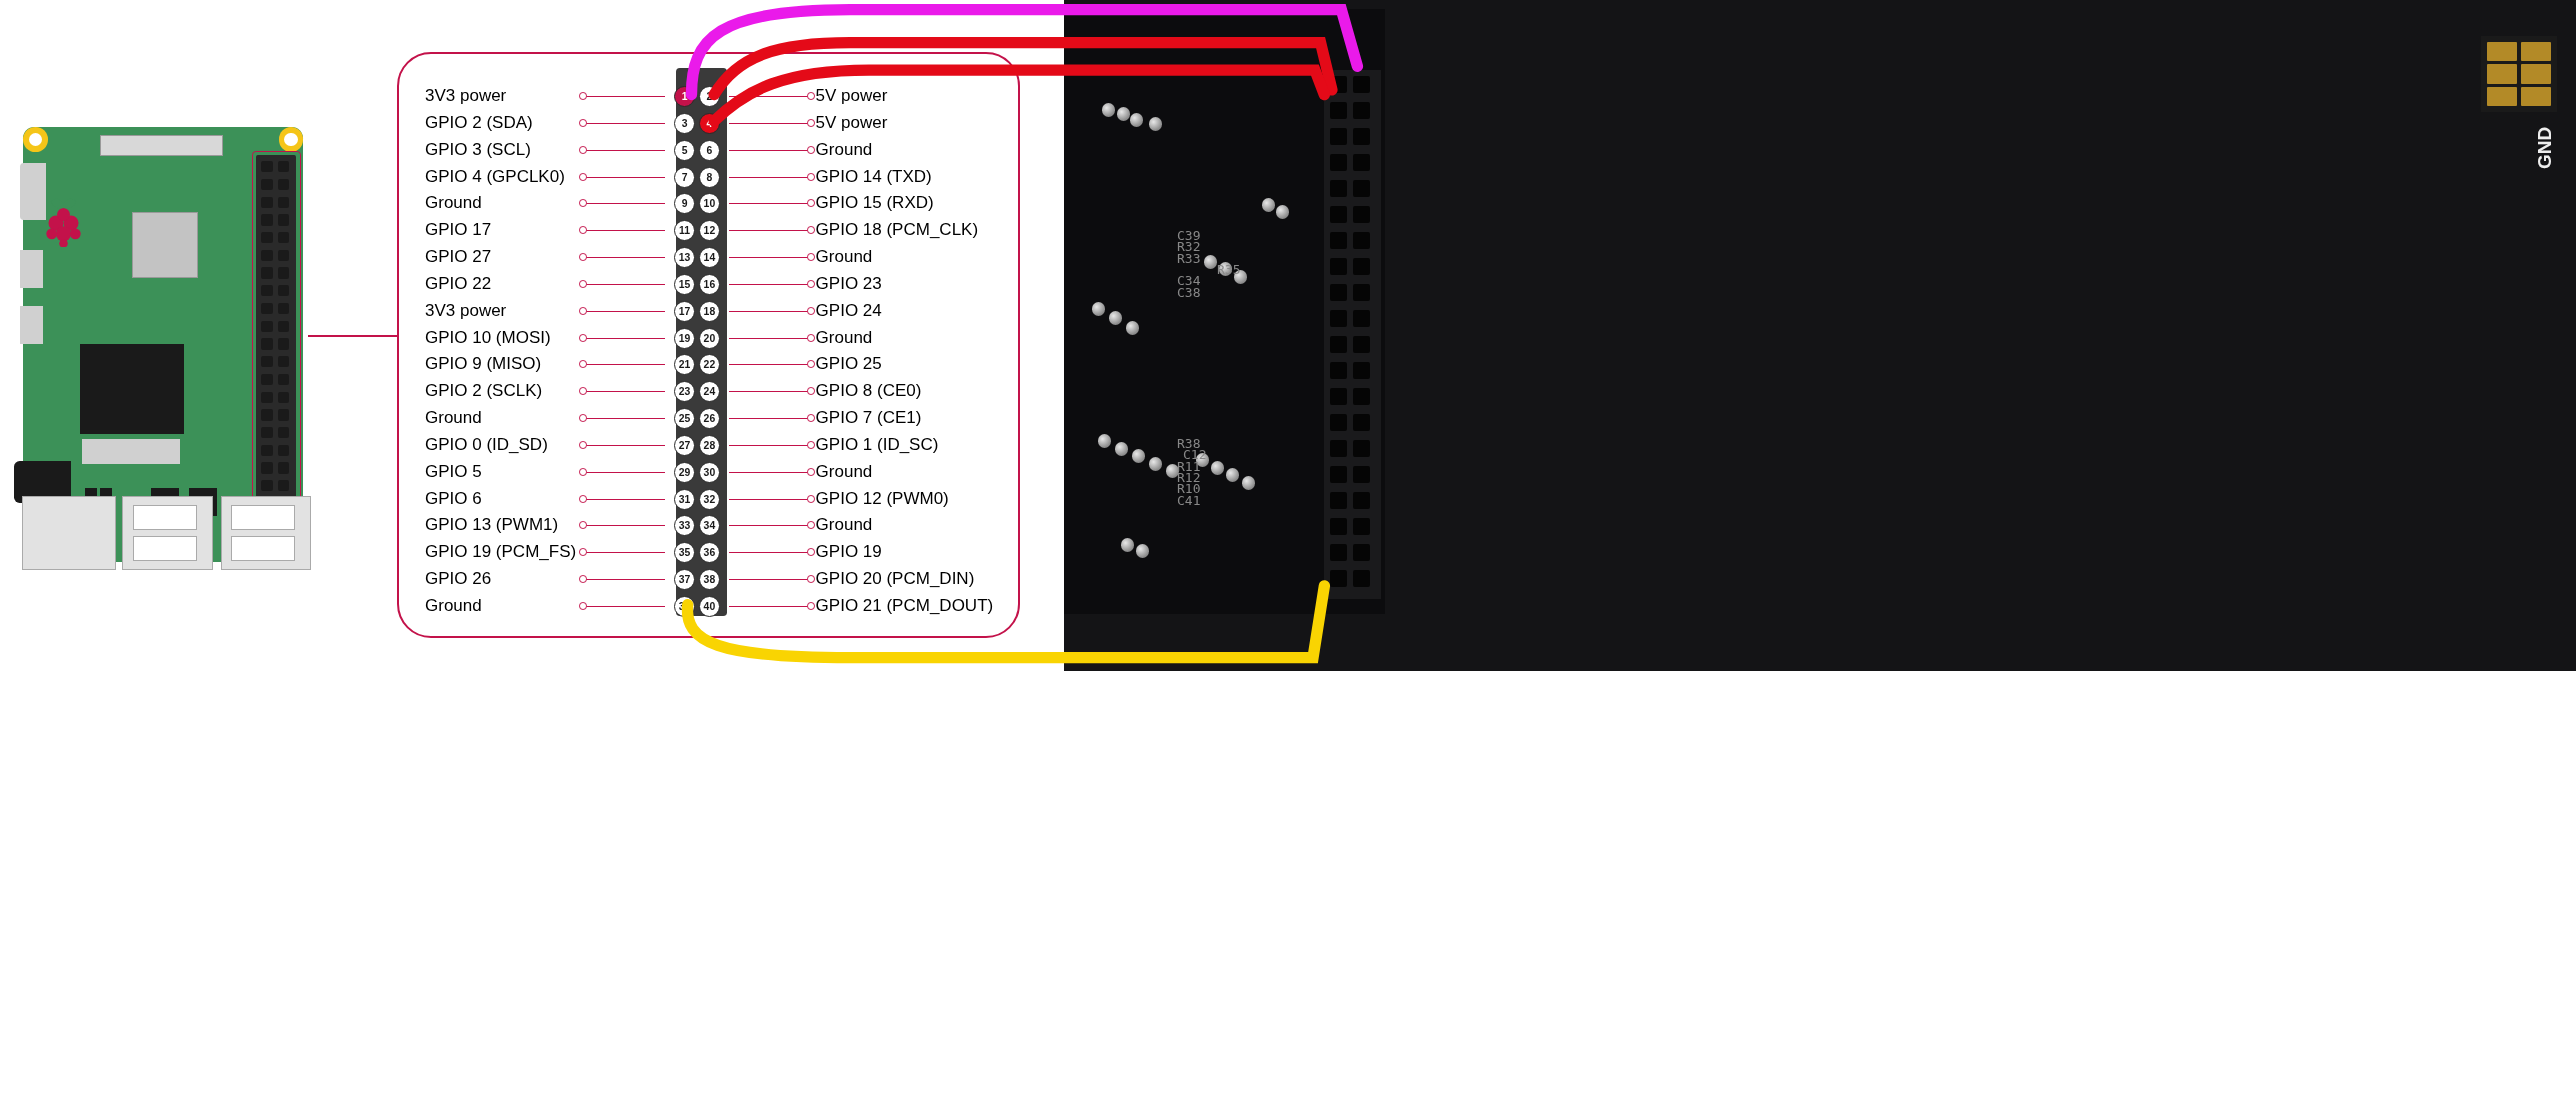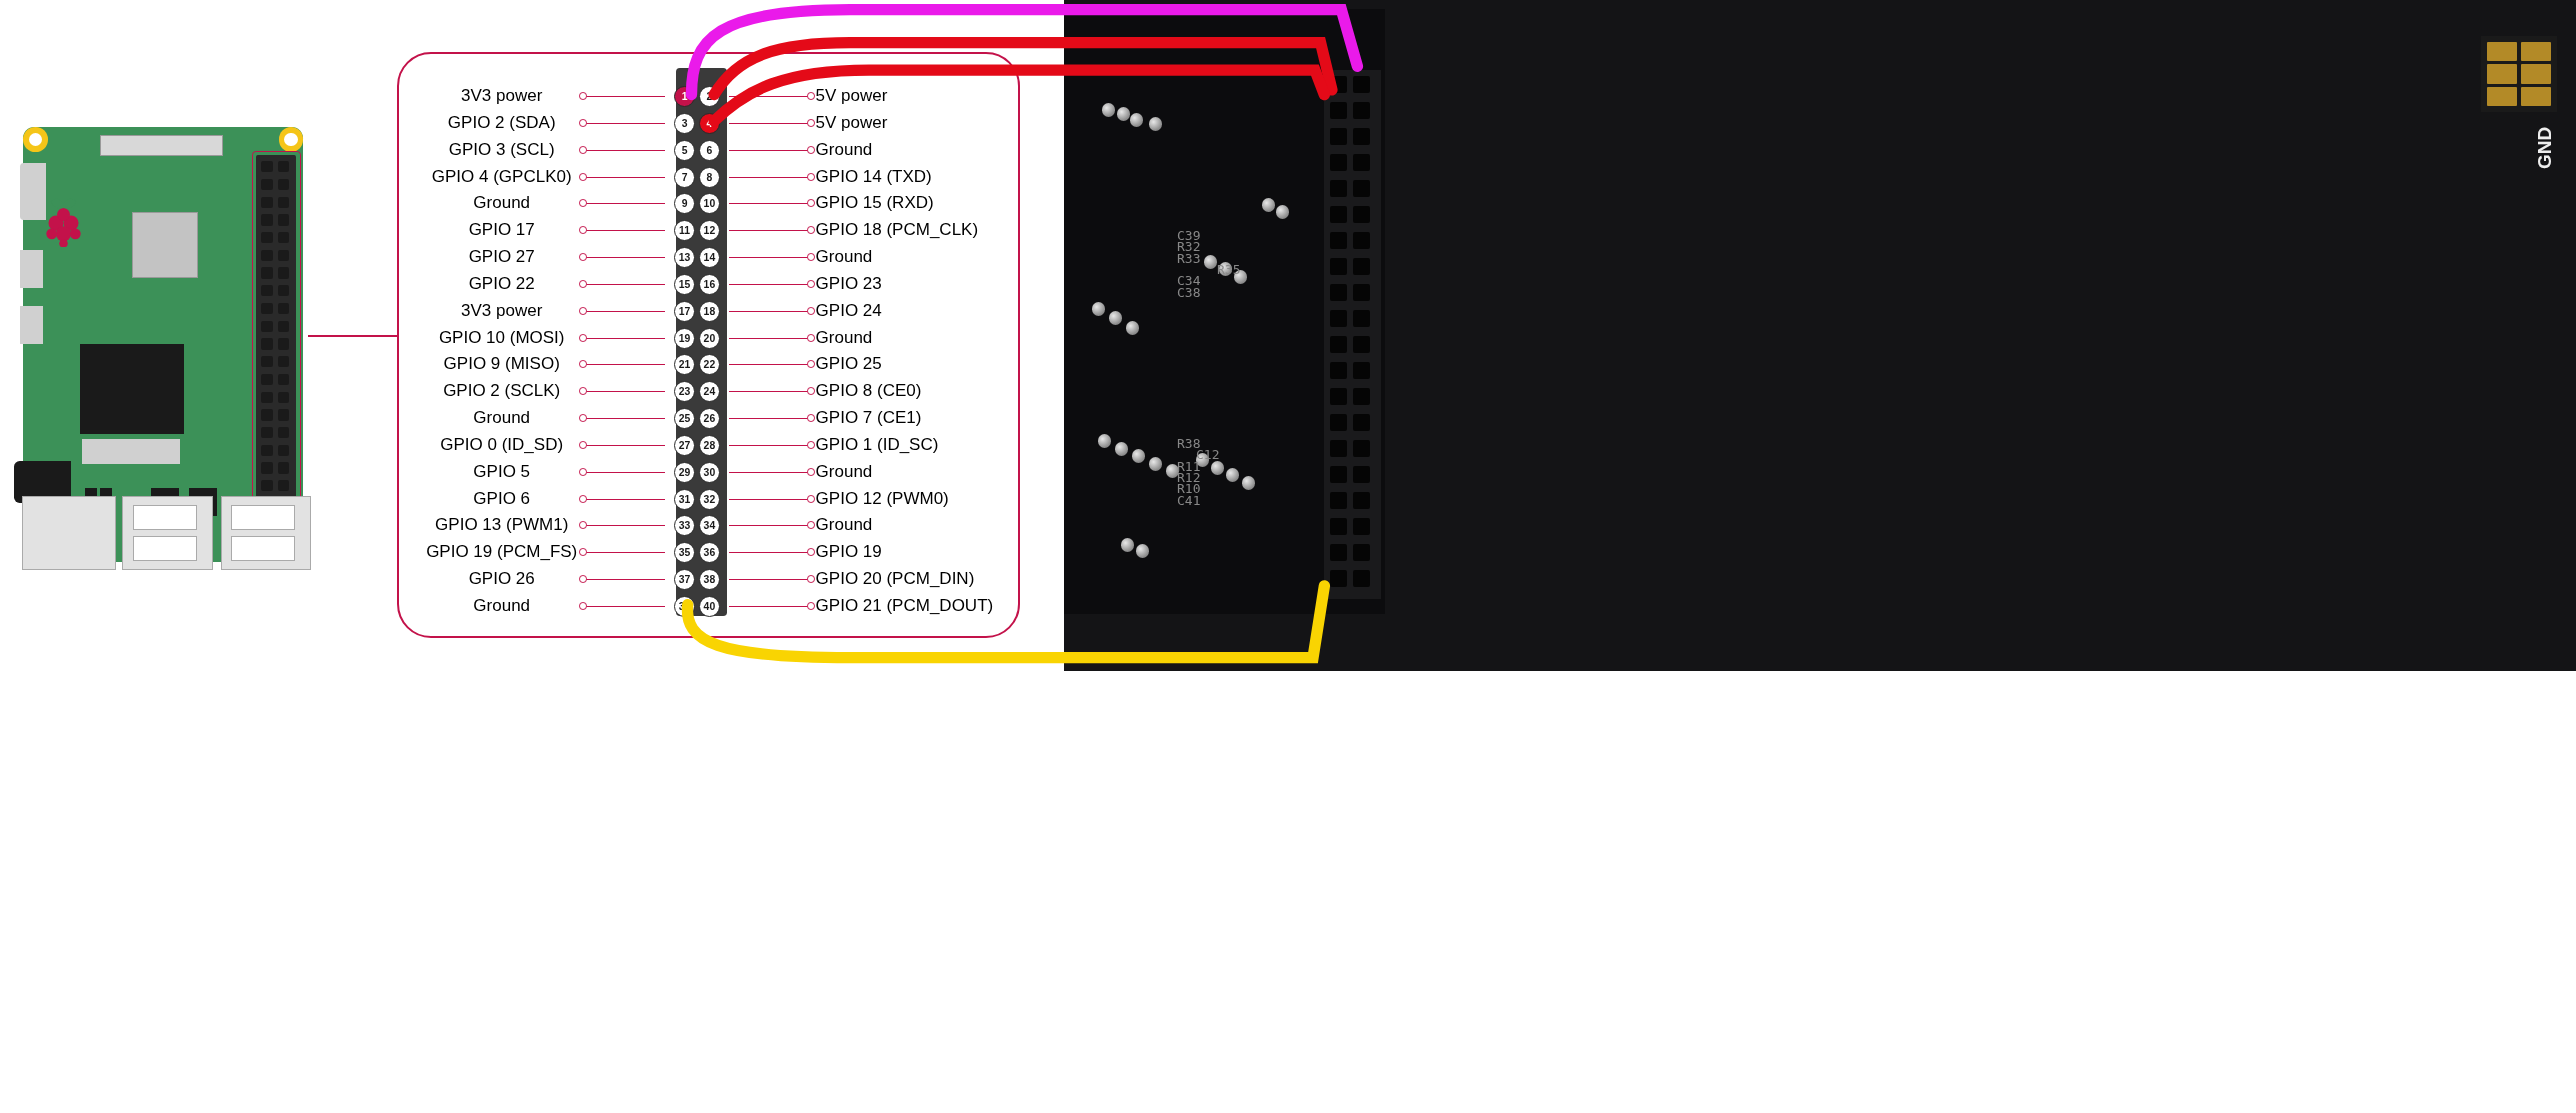--- a/index.html
+++ b/index.html
@@ -92,21 +92,21 @@
 }
 .pin-row {
   position: absolute;
   left: 425px;
   width: 582px;
   height: 26.4px;
   display: flex;
   align-items: center;
   font-size: 17px;
 }
-.pin-label-left { width: 161px; text-align: center; padding-right: 7.6px; }
+.pin-label-left { width: 161px; text-align: left; padding-right: 7.6px; }
 .pin-line-left { width: 79px; height: 0.9px; background: #c3124a; position: relative; }
 .pin-line-left::before, .pin-line-right::after {
   content: ""; position: absolute; width: 5.7px; height: 5.7px; border: 0.9px solid #c3124a; border-radius: 50%; top: -3.3px; background: #fff;
 }
 .pin-line-left::before { left: -6.6px; }
 .pin-line-right::after { right: -6.6px; }
 .pin-circles { width: 64px; display: flex; justify-content: center; gap: 3.8px; }
 .pin-circle {
   width: 21px; height: 21px; border-radius: 50%;
   background: #fff; border: 1.9px solid #2a2a2a;
@@ -527,21 +527,21 @@
       <div class="solder" style="left: 212px; top: 196px;"></div>
       <div class="solder" style="left: 57px; top: 529px;"></div>
       <div class="solder" style="left: 72px; top: 535px;"></div>
       <div class="ref" style="left: 113px; top: 219px;">C39</div>
       <div class="ref" style="left: 113px; top: 230px;">R32</div>
       <div class="ref" style="left: 113px; top: 242px;">R33</div>
       <div class="ref" style="left: 113px; top: 253px; padding-left: 40px;">R35</div>
       <div class="ref" style="left: 113px; top: 264px;">C34</div>
       <div class="ref" style="left: 113px; top: 276px;">C38</div>
       <div class="ref" style="left: 113px; top: 427px;">R38</div>
-      <div class="ref" style="left: 119px; top: 438px; margin-left: 13px;">C12</div>
+      <div class="ref" style="left: 119px; top: 438px;">C12</div>
       <div class="ref" style="left: 113px; top: 450px;">R11</div>
       <div class="ref" style="left: 113px; top: 461px;">R12</div>
       <div class="ref" style="left: 113px; top: 472px;">R10</div>
       <div class="ref" style="left: 113px; top: 484px;">C41</div>
     </div>
   <div class="gnd-label">GND</div>
   <div class="photo-pinheader2">
     <div class="hp2"></div>
       <div class="hp2"></div>
       <div class="hp2"></div>

